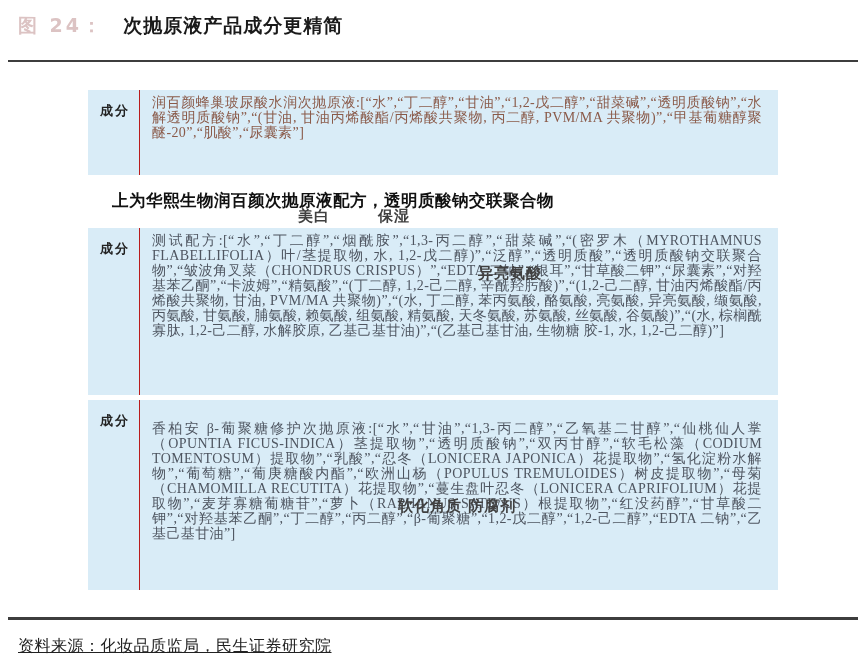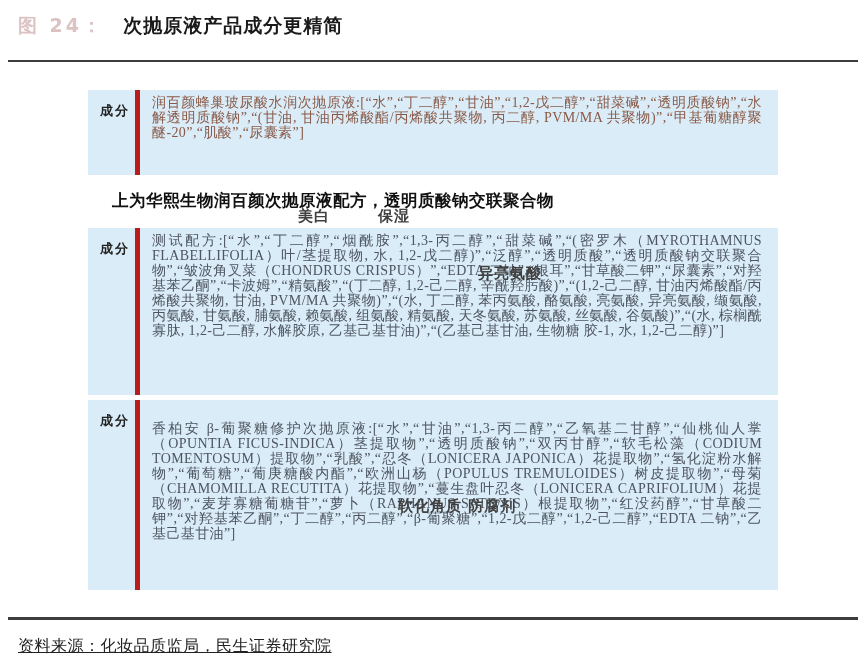--- a/index.html
+++ b/index.html
@@ -11,21 +11,21 @@
   .page-title{display:inline-block;font-size:19px;font-weight:bold;color:#1a1a1a;letter-spacing:1px;}
 
   .rule-top{position:absolute;left:8px;right:8px;top:60px;height:2px;background:#3d3d3d;}
   .rule-bottom{position:absolute;left:8px;right:8px;top:617px;height:3px;background:#3d3d3d;}
 
   .ing-table{position:absolute;left:88px;width:690px;background:#d9ecf7;display:flex;box-sizing:border-box;}
   .t1{top:90px;height:85px;}
   .t2{top:228px;height:167px;}
   .t3{top:400px;height:190px;}
 
-  .label-cell{flex:0 0 52px;width:52px;border-right:5px solid #b91c1c;padding:12px 0 0 12px;box-sizing:border-box;
+  .label-cell{flex:0 0 52px;width:52px;border-right:1px solid #b91c1c;padding:12px 0 0 12px;box-sizing:border-box;
               font-weight:bold;font-size:13px;color:#222222;letter-spacing:2px;}
   .content-cell{flex:1;padding:5px 16px 0 12px;box-sizing:border-box;}
   .content-cell p{margin:0;font-size:14px;line-height:15px;text-align:justify;letter-spacing:0.4px;
                   font-family:Liberation Serif, serif;}
   .t1 .content-cell p{color:#8a5a49;}
   .t2 .content-cell p{color:#4e5560;}
   .t3 .content-cell p{color:#4e5560;margin-top:16px;}
 
   .heading{position:absolute;left:112px;top:190px;font-size:16.5px;font-weight:bold;color:#111111;letter-spacing:0.5px;white-space:nowrap;}
 

